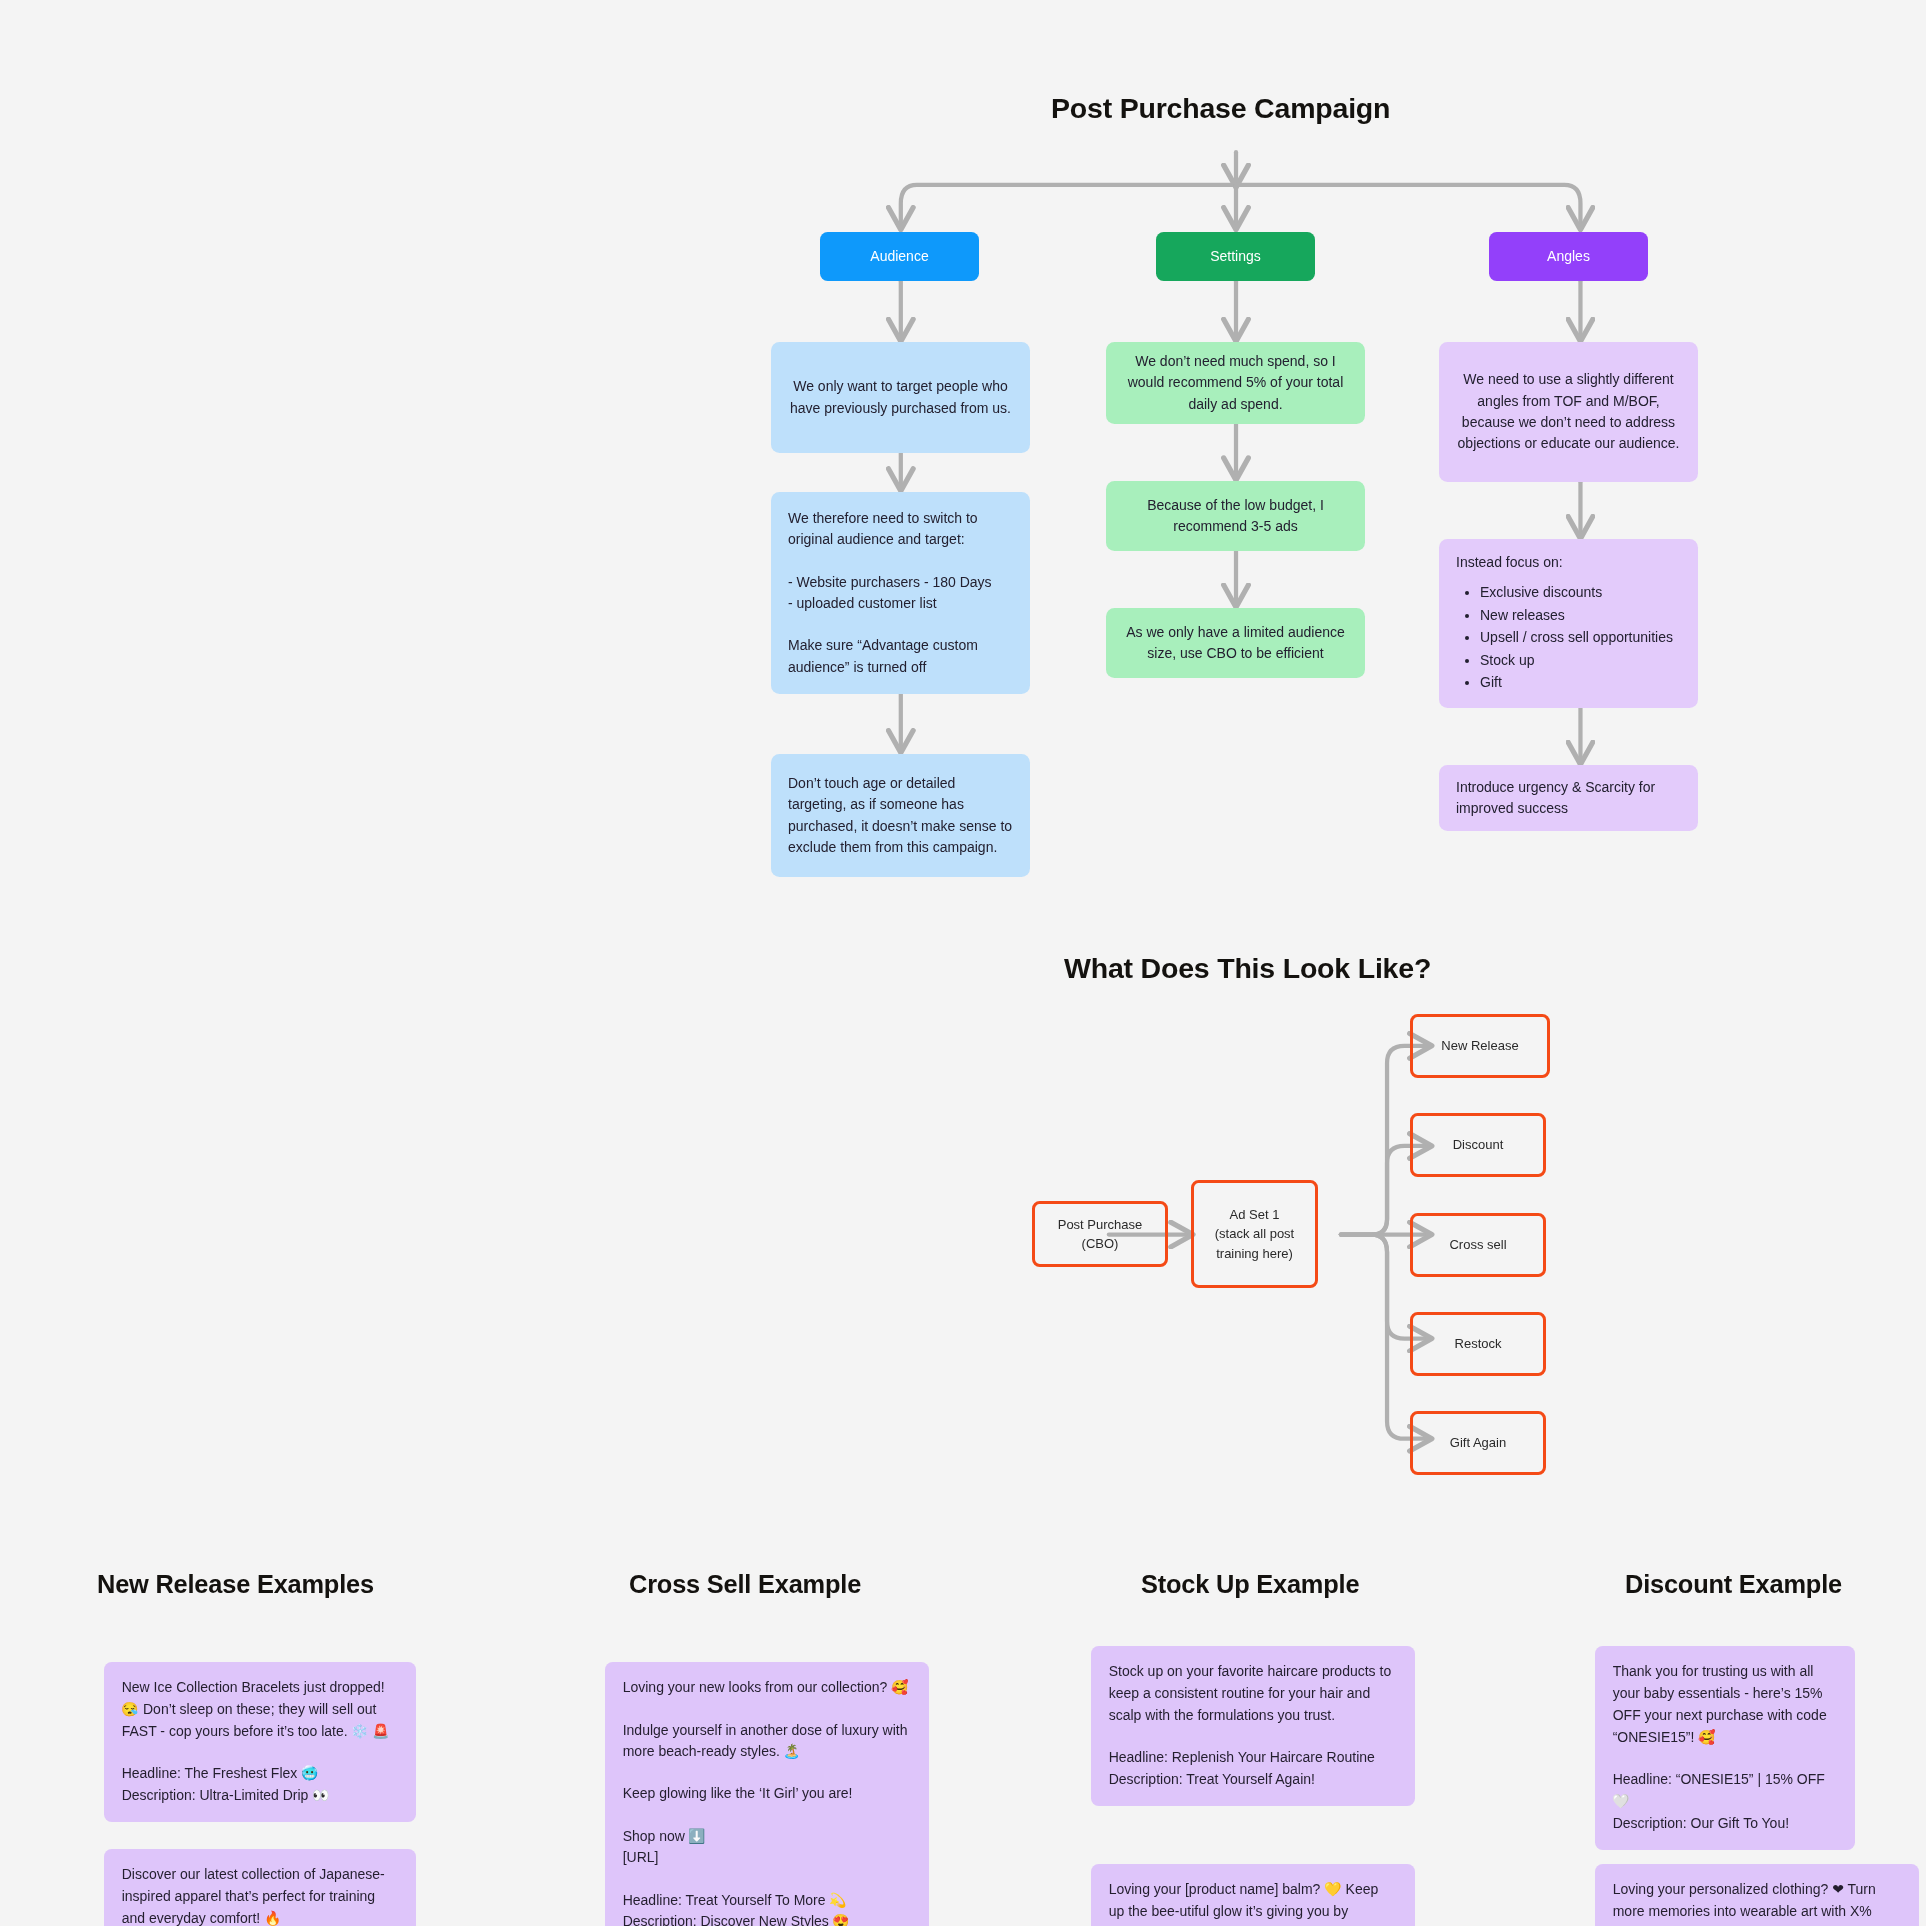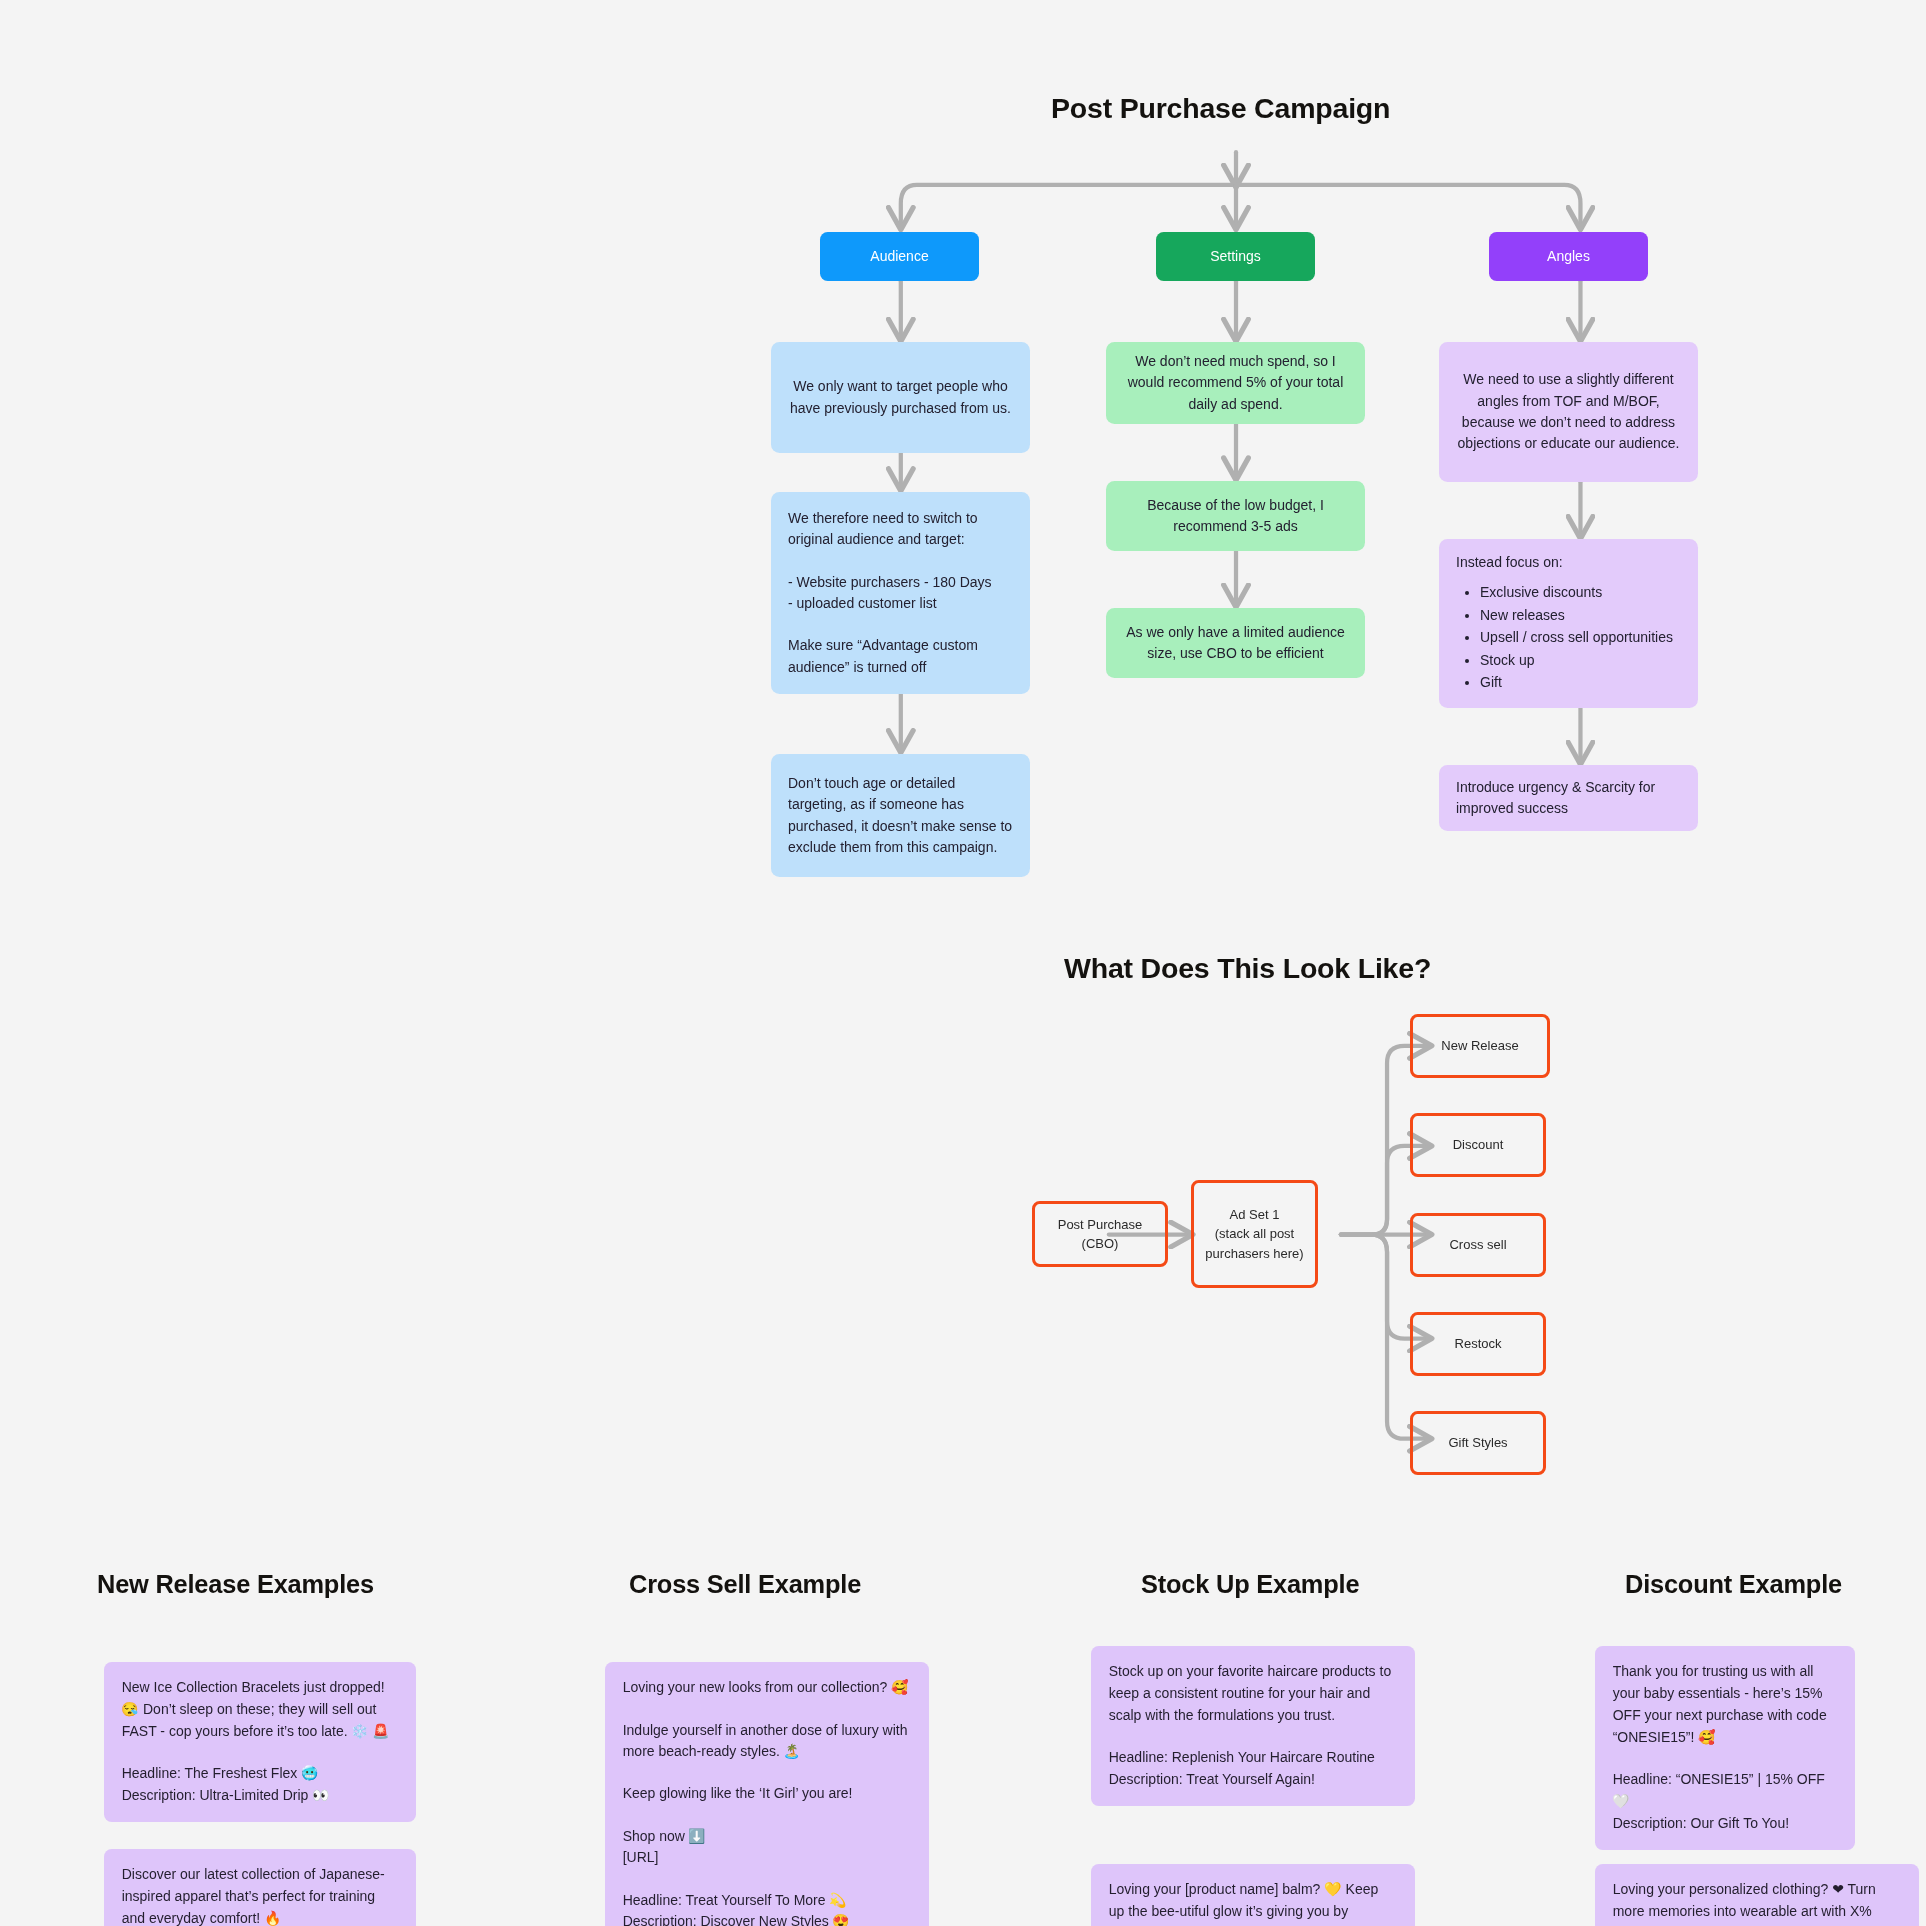--- a/index.html
+++ b/index.html
@@ -217,32 +217,32 @@
 
   <div class="node tint tint-purple left" style="left:1439px; top:765px; width:259px; height:66px;">
     <p>Introduce urgency &amp; Scarcity for improved success</p>
   </div>
 
   <div class="node redbox" style="left:1032px; top:1201px; width:136px; height:66px;">Post Purchase (CBO)</div>
 
   <div class="node redbox" style="left:1191px; top:1180px; width:127px; height:108px; flex-direction:column;">
     <span>Ad Set 1</span>
     <span>(stack all post</span>
-    <span>purchasers here)</span>
+    <span>training here)</span>
   </div>
 
   <div class="node redbox" style="left:1410px; top:1014px; width:140px; height:64px;">New Release</div>
 
   <div class="node redbox" style="left:1410px; top:1113px; width:136px; height:64px;">Discount</div>
 
   <div class="node redbox" style="left:1410px; top:1213px; width:136px; height:64px;">Cross sell</div>
 
   <div class="node redbox" style="left:1410px; top:1312px; width:136px; height:64px;">Restock</div>
 
-  <div class="node redbox" style="left:1410px; top:1411px; width:136px; height:64px;">Gift Styles</div>
+  <div class="node redbox" style="left:1410px; top:1411px; width:136px; height:64px;">Gift Again</div>
 
   <div class="section-title title-col" style="left:97px; top:1570px;">New Release Examples</div>
 
   <div class="section-title title-col" style="left:629px; top:1570px;">Cross Sell Example</div>
 
   <div class="section-title title-col" style="left:1129px; top:1570px;margin-left:12px;">Stock Up Example</div>
 
   <div class="section-title title-col" style="left:1625px; top:1570px;">Discount Example</div>
 
   <div class="card" style="left:104px; top:1662px; width:312px;">

